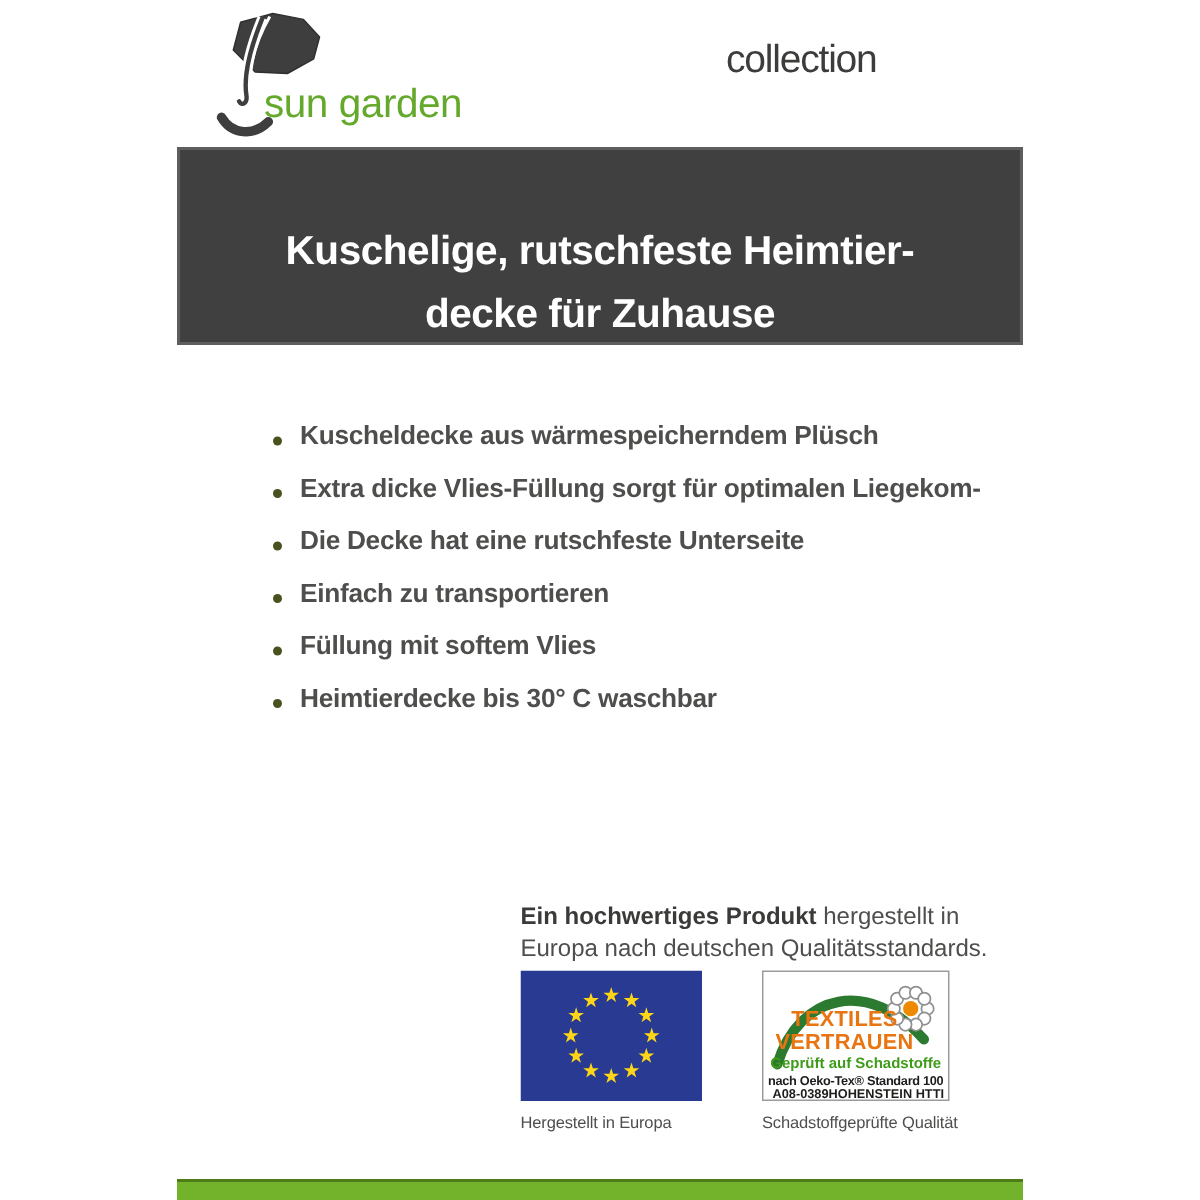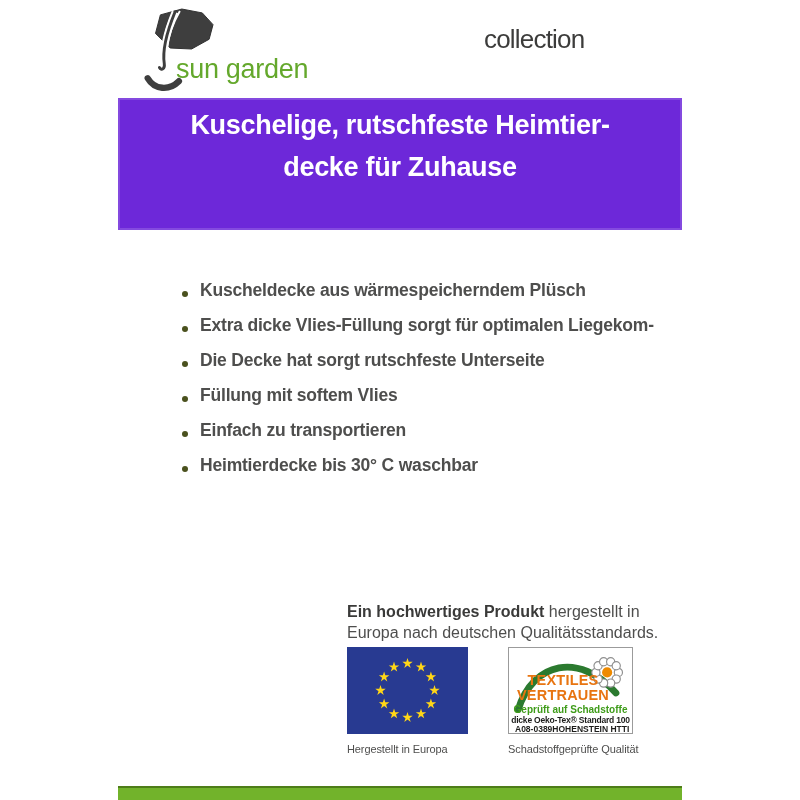--- a/index.html
+++ b/index.html
@@ -20,23 +20,23 @@
   .pet-collection-logo {
     position: absolute; left: 484px; top: 24px;
     display: flex; align-items: baseline; gap: 9px; white-space: nowrap;
   }
   .pet-word { font-size: 46px; font-weight: bold; color: #5fae27; letter-spacing: -1.5px; }
   .collection-word { font-size: 26px; color: #3c3c3b; letter-spacing: -0.8px; }
 
   
   .banner {
     position: absolute; left: 118px; top: 98px; width: 564px; height: 132px;
-    background: #6d28d9;
+    background: #404040;
     box-shadow: inset 0 0 0 2px rgba(255,255,255,0.16);
-    display: flex; flex-direction: column; justify-content: flex-start; align-items: center;
+    display: flex; flex-direction: column; justify-content: flex-end; align-items: center;
     padding-top: 6px;
   }
   .banner-line {
     color: #ffffff; font-weight: bold; font-size: 27px; line-height: 42px;
     letter-spacing: -0.3px; text-align: center; white-space: nowrap;
   }
 
   
   .features { position: absolute; left: 182px; top: 279px; list-style: none; }
   .feature-item { display: flex; align-items: center; margin-bottom: 13px; font-weight: bold; }
@@ -129,35 +129,35 @@
     </li>
     <li class="feature-item">
       <span class="bullet"></span>
       <div class="feature-text">
           <div>Extra dicke Vlies-Füllung sorgt für optimalen Liegekom-</div>
         </div>
     </li>
     <li class="feature-item">
       <span class="bullet"></span>
       <div class="feature-text">
-          <div>Die Decke hat sorgt rutschfeste Unterseite</div>
+          <div>Die Decke hat eine rutschfeste Unterseite</div>
+          <div></div>
+        </div>
+    </li>
+    <li class="feature-item">
+      <span class="bullet"></span>
+      <div class="feature-text">
+          <div>Einfach zu transportieren</div>
           <div></div>
         </div>
     </li>
     <li class="feature-item">
       <span class="bullet"></span>
       <div class="feature-text">
           <div>Füllung mit softem Vlies</div>
-          <div></div>
-        </div>
-    </li>
-    <li class="feature-item">
-      <span class="bullet"></span>
-      <div class="feature-text">
-          <div>Einfach zu transportieren</div>
           <div></div>
         </div>
     </li>
     <li class="feature-item">
       <span class="bullet"></span>
       <div class="feature-text">
           <div>Heimtierdecke bis 30° C waschbar</div>
           <div></div>
         </div>
     </li>
@@ -204,21 +204,21 @@
           <circle cx="90.7" cy="18.2" r="4.2"></circle>
           <circle cx="96.4" cy="14.1" r="4.2"></circle>
           <circle cx="103.6" cy="14.1" r="4.2"></circle>
           <circle cx="109.3" cy="18.2" r="4.2"></circle>
           <circle cx="100" cy="25" r="5.2" fill="#ee8a00" stroke="none"></circle>
         </g>
       </svg>
       <div class="oeko-title1">TEXTILES</div>
       <div class="oeko-title2">VERTRAUEN</div>
       <div class="oeko-subtitle">Geprüft auf Schadstoffe</div>
-      <div class="oeko-standard">dicke Oeko-Tex® Standard 100</div>
+      <div class="oeko-standard">nach Oeko-Tex® Standard 100</div>
       <div class="oeko-certrow">
         <span>A08-0389</span>
         <span>HOHENSTEIN HTTI</span>
       </div>
     </div>
     <div class="oeko-caption">Schadstoffgeprüfte Qualität</div>
   </div>
 
   <div class="footer-bar"></div>
 

